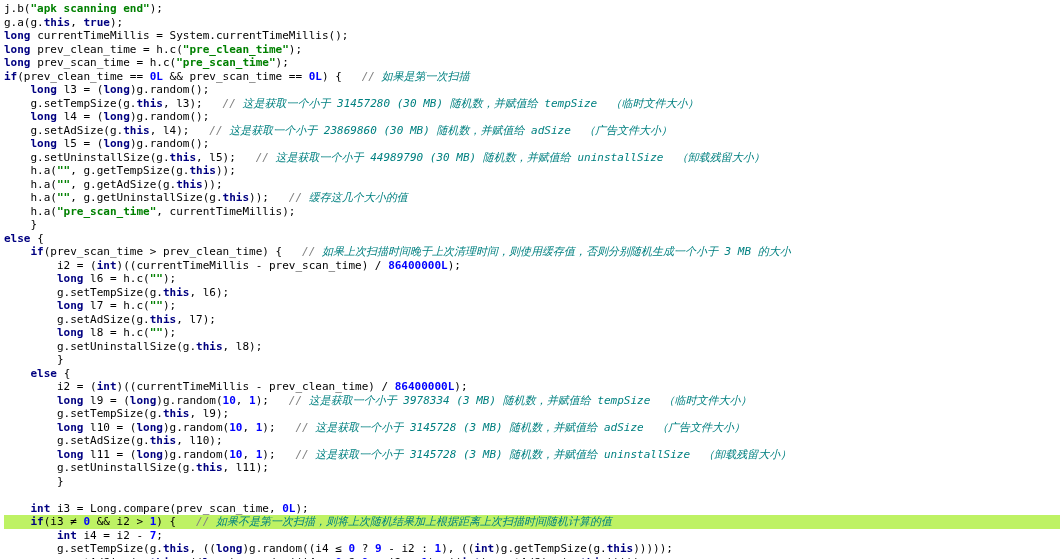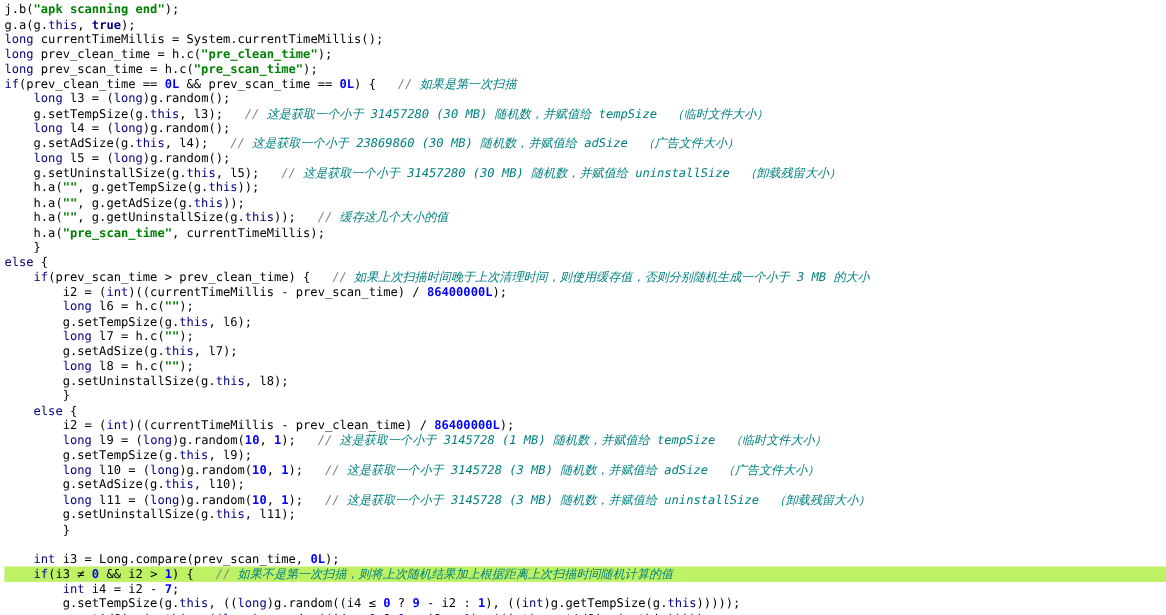--- a/index.html
+++ b/index.html
@@ -13,21 +13,21 @@
     width: 1060px;
     height: 559px;
     overflow: hidden;
   }
   pre.code {
     margin: 0;
     padding: 2px 0 0 4px;
     white-space: pre;
     tab-size: 4;
   }
-  .kw   { color: #000080; font-weight: normal; }
+  .kw   { color: #000080; font-weight: bold; }
   .str  { color: #008000; font-weight: bold; }
   .num  { color: #0000ff; font-weight: bold; }
   .cmt  { color: #808080; font-style: italic; }
   .cmt-cn { color: #008080; font-style: italic; text-align: right; }
   .bool { color: #000080; font-weight: bold; margin-top: 27px; }
   .hl   { background: #bef264; display: inline-block; width: 100%; }
 </style>
 </head>
 <body>
 
@@ -35,39 +35,39 @@
 g.a(g.<span class="kw">this</span>, <span class="bool">true</span>);
 <span class="kw">long </span>currentTimeMillis = System.currentTimeMillis();
 <span class="kw">long </span>prev_clean_time = h.c(<span class="str">"pre_clean_time"</span>);
 <span class="kw">long </span>prev_scan_time = h.c(<span class="str">"pre_scan_time"</span>);
 <span class="kw">if</span>(prev_clean_time == <span class="num">0L</span> &amp;&amp; prev_scan_time == <span class="num">0L</span>) {   <span class="cmt">// </span><span class="cmt-cn">如果是第一次扫描</span>
     <span class="kw">long </span>l3 = (<span class="kw">long</span>)g.random();
     g.setTempSize(g.<span class="kw">this</span>, l3);   <span class="cmt">// </span><span class="cmt-cn">这是获取一个小于 31457280 (30 MB) 随机数，并赋值给 tempSize  （临时文件大小）</span>
     <span class="kw">long </span>l4 = (<span class="kw">long</span>)g.random();
     g.setAdSize(g.<span class="kw">this</span>, l4);   <span class="cmt">// </span><span class="cmt-cn">这是获取一个小于 23869860 (30 MB) 随机数，并赋值给 adSize  （广告文件大小）</span>
     <span class="kw">long </span>l5 = (<span class="kw">long</span>)g.random();
-    g.setUninstallSize(g.<span class="kw">this</span>, l5);   <span class="cmt">// </span><span class="cmt-cn">这是获取一个小于 31457280 (30 MB) 随机数，并赋值给 uninstallSize  （卸载残留大小）</span>
+    g.setUninstallSize(g.<span class="kw">this</span>, l5);   <span class="cmt">// </span><span class="cmt-cn">这是获取一个小于 44989790 (30 MB) 随机数，并赋值给 uninstallSize  （卸载残留大小）</span>
     h.a(<span class="str">""</span>, g.getTempSize(g.<span class="kw">this</span>));
     h.a(<span class="str">""</span>, g.getAdSize(g.<span class="kw">this</span>));
     h.a(<span class="str">""</span>, g.getUninstallSize(g.<span class="kw">this</span>));   <span class="cmt">// </span><span class="cmt-cn">缓存这几个大小的值</span>
     h.a(<span class="str">"pre_scan_time"</span>, currentTimeMillis);
     }
 <span class="kw">else </span>{
     <span class="kw">if</span>(prev_scan_time &gt; prev_clean_time) {   <span class="cmt">// </span><span class="cmt-cn">如果上次扫描时间晚于上次清理时间，则使用缓存值，否则分别随机生成一个小于 3 MB 的大小</span>
         i2 = (<span class="kw">int</span>)((currentTimeMillis - prev_scan_time) / <span class="num">86400000L</span>);
         <span class="kw">long </span>l6 = h.c(<span class="str">""</span>);
         g.setTempSize(g.<span class="kw">this</span>, l6);
         <span class="kw">long </span>l7 = h.c(<span class="str">""</span>);
         g.setAdSize(g.<span class="kw">this</span>, l7);
         <span class="kw">long </span>l8 = h.c(<span class="str">""</span>);
         g.setUninstallSize(g.<span class="kw">this</span>, l8);
         }
     <span class="kw">else </span>{
         i2 = (<span class="kw">int</span>)((currentTimeMillis - prev_clean_time) / <span class="num">86400000L</span>);
-        <span class="kw">long </span>l9 = (<span class="kw">long</span>)g.random(<span class="num">10</span>, <span class="num">1</span>);   <span class="cmt">// </span><span class="cmt-cn">这是获取一个小于 3145728 (1 MB) 随机数，并赋值给 tempSize  （临时文件大小）</span>
+        <span class="kw">long </span>l9 = (<span class="kw">long</span>)g.random(<span class="num">10</span>, <span class="num">1</span>);   <span class="cmt">// </span><span class="cmt-cn">这是获取一个小于 3978334 (3 MB) 随机数，并赋值给 tempSize  （临时文件大小）</span>
         g.setTempSize(g.<span class="kw">this</span>, l9);
         <span class="kw">long </span>l10 = (<span class="kw">long</span>)g.random(<span class="num">10</span>, <span class="num">1</span>);   <span class="cmt">// </span><span class="cmt-cn">这是获取一个小于 3145728 (3 MB) 随机数，并赋值给 adSize  （广告文件大小）</span>
         g.setAdSize(g.<span class="kw">this</span>, l10);
         <span class="kw">long </span>l11 = (<span class="kw">long</span>)g.random(<span class="num">10</span>, <span class="num">1</span>);   <span class="cmt">// </span><span class="cmt-cn">这是获取一个小于 3145728 (3 MB) 随机数，并赋值给 uninstallSize  （卸载残留大小）</span>
         g.setUninstallSize(g.<span class="kw">this</span>, l11);
         }
 
     <span class="kw">int </span>i3 = Long.compare(prev_scan_time, <span class="num">0L</span>);
 <span class="hl">    <span class="kw">if</span>(i3 ≠ <span class="num">0</span> &amp;&amp; i2 &gt; <span class="num">1</span>) {   <span class="cmt">// </span><span class="cmt-cn">如果不是第一次扫描，则将上次随机结果加上根据距离上次扫描时间随机计算的值</span></span>
         <span class="kw">int </span>i4 = i2 - <span class="num">7</span>;

